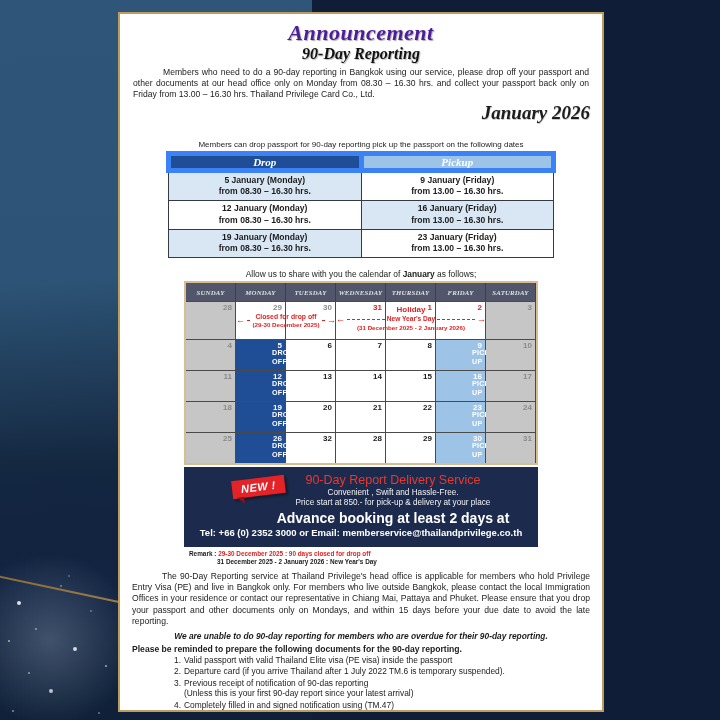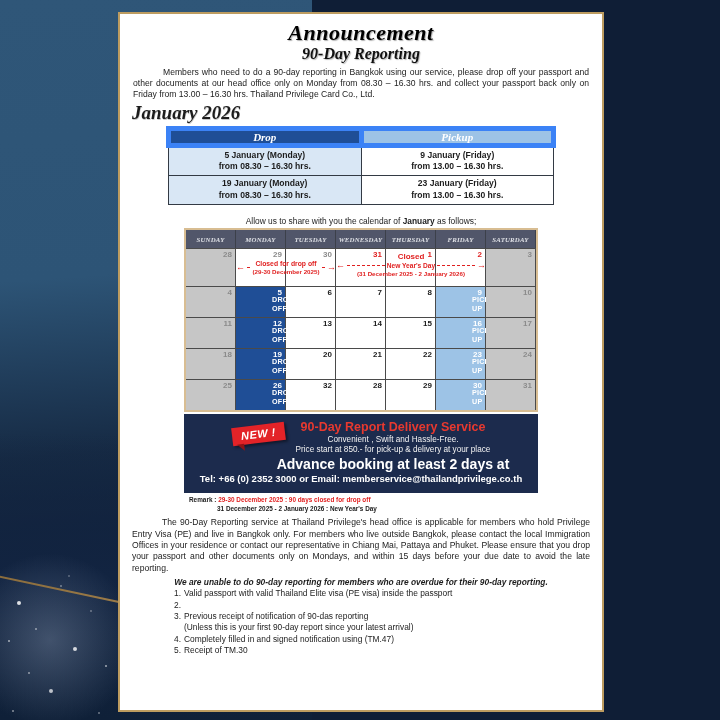--- a/index.html
+++ b/index.html
@@ -45,35 +45,35 @@
       130px 590px 0 0 rgba(255,255,255,.25), 222px 635px 0 0 rgba(255,255,255,.3);
   }
   
   .page {
     position:absolute; left:118px; top:12px; width:486px; height:700px;
     background:#ffffff; border:2px solid #bd9c60; padding:5px 12px 4px;
     overflow:hidden; color:#1c1c1c;
   }
   .h-announcement {
     font-family:"Liberation Serif", serif; font-style:italic; font-weight:bold;
-    font-size:22px; color:#000000; text-align:center; letter-spacing:.5px;
+    font-size:22px; color:#4c1d95; text-align:center; letter-spacing:.5px;
     text-shadow:1px 1px 1px rgba(110,110,110,.55); margin-top:2px; line-height:1.1;
   }
   .h-subtitle {
     font-family:"Liberation Serif", serif; font-style:italic; font-weight:bold;
     font-size:16px; color:#111; text-align:center;
     text-shadow:1px 1px 1px rgba(140,140,140,.6); line-height:1.15;
   }
   .intro {
     font-size:8.6px; line-height:1.3; text-align:justify; color:#222;
     text-indent:30px; margin:3px 1px 2px;
   }
   .h-month {
     font-family:"Liberation Serif", serif; font-style:italic; font-weight:bold;
-    font-size:19px; text-align:left; margin:3px 0 2px; line-height:1.1;
+    font-size:19px; text-align:right; margin:3px 0 16px; line-height:1.1;
     text-shadow:0.5px 0.5px 0.5px rgba(150,150,150,.5);
   }
   .table-caption { font-size:8px; text-align:center; margin-bottom:2px; color:#222; }
   
   table.schedule { width:390px; margin:0 auto; border-collapse:collapse; }
   table.schedule th {
     font-family:"Liberation Serif", serif; font-style:italic; font-weight:bold;
     font-size:11px; color:#fff; height:16px; border:5px solid #3b82f6;
   }
   th.th-drop { background:#1f4e96; }
@@ -125,21 +125,21 @@
   }
   .new-badge {
     position:absolute; left:48px; top:11px; background:#e32328; color:#fff;
     font-weight:bold; font-style:italic; font-size:11px; padding:3px 9px;
     transform:rotate(-7deg); box-shadow:2px 2px 3px rgba(0,0,0,.45); letter-spacing:.5px;
   }
   .new-badge::after {
     content:""; position:absolute; left:4px; bottom:-6px;
     border-left:7px solid transparent; border-top:7px solid #8f1316;
   }
-  .banner-title { color:#e8392f; font-weight:bold; font-size:12.5px; padding-left:64px; line-height:1.2; }
+  .banner-title { color:#e8392f; font-weight:normal; font-size:12.5px; padding-left:64px; line-height:1.2; }
   .b-line { color:#f2f2f2; font-size:8.2px; padding-left:64px; line-height:1.25; }
   .b-bold { color:#ffffff; font-weight:bold; font-size:14px; padding-left:64px; line-height:1.3; }
   .b-tel { color:#ffffff; font-weight:bold; font-size:9.5px; line-height:1.35; }
   
   .remark { margin:3px 0 0 57px; font-size:6.4px; font-weight:bold; line-height:1.35; }
   .remark .r-label { color:#1a1a1a; }
   .remark .r-red { color:#e01f1f; }
   .remark .r-black { color:#1a1a1a; margin-left:28px; }
   
   .main-para { margin-top:4px; font-size:8.6px; line-height:1.32; text-align:justify; text-indent:30px; color:#222; }
@@ -160,38 +160,49 @@
 <div class="sparkles"></div>
 
 <div class="page">
 
   <div class="h-announcement">Announcement</div>
   <div class="h-subtitle">90-Day Reporting</div>
 
   <p class="intro">Members who need to do a 90-day reporting in Bangkok using our service, please drop off your passport and other documents at our head office only on Monday from 08.30 – 16.30 hrs. and collect your passport back only on Friday from 13.00 – 16.30 hrs. Thailand Privilege Card Co., Ltd.</p>
 
   <div class="h-month">January 2026</div>
+  <div class="table-caption">Members can drop passport for 90-day reporting pick up the passport on the following dates</div>
 
   <table class="schedule">
     <tbody>
         <tr>
       <th class="th-drop">Drop</th>
       <th class="th-pickup">Pickup</th>
     </tr>
     <tr>
       <td class="lb">
         <div>5 January (Monday)</div>
             <div>from 08.30 – 16.30 hrs.</div>
       </td>
       <td class="wh">
         <div>9 January (Friday)</div>
             <div>from 13.00 – 16.30 hrs.</div>
       </td>
     </tr>
     <tr>
+      <td class="wh">
+        <div>12 January (Monday)</div>
+            <div>from 08.30 – 16.30 hrs.</div>
+      </td>
+      <td class="lb">
+        <div>16 January (Friday)</div>
+            <div>from 13.00 – 16.30 hrs.</div>
+      </td>
+    </tr>
+    <tr>
       <td class="lb">
         <div>19 January (Monday)</div>
             <div>from 08.30 – 16.30 hrs.</div>
       </td>
       <td class="wh">
         <div>23 January (Friday)</div>
             <div>from 13.00 – 16.30 hrs.</div>
       </td>
     </tr>
   </tbody>
@@ -238,21 +249,21 @@
           <span class="dash"></span>
           <span>
             <div class="nl1">Closed for drop off</div>
             <div class="nl2">(29-30 December 2025)</div>
           </span>
           <span class="dash"></span>
           <span class="arrow">→</span>
         </div>
       </div>
       <div class="note holiday-note">
-        <div class="nl0">Closed</div>
+        <div class="nl0">Holiday</div>
         <div class="arrow-row">
           <span class="arrow">←</span>
           <span class="dash"></span>
           <span class="nl1">New Year's Day</span>
           <span class="dash"></span>
           <span class="arrow">→</span>
         </div>
         <div class="nl2">(31 December 2025 - 2 January 2026)</div>
       </div>
 
@@ -363,28 +374,30 @@
     <div class="b-tel">Tel: +66 (0) 2352 3000 or Email: memberservice@thailandprivilege.co.th</div>
   </div>
 
   <div class="remark">
     <div><span class="r-label">Remark :</span> <span class="r-red">29-30 December 2025 : 90 days closed for drop off</span></div>
     <div class="r-black">31 December 2025 - 2 January 2026 : New Year's Day</div>
   </div>
 
   <p class="main-para">The 90-Day Reporting service at Thailand Privilege's head office is applicable for members who hold Privilege Entry Visa (PE) and live in Bangkok only. For members who live outside Bangkok, please contact the local Immigration Offices in your residence or contact our representative in Chiang Mai, Pattaya and Phuket. Please ensure that you drop your passport and other documents only on Mondays, and within 15 days before your due date to avoid the late reporting.</p>
   <div class="overdue">We are unable to do 90-day reporting for members who are overdue for their 90-day reporting.</div>
+  <div class="prepare">Please be reminded to prepare the following documents for the 90-day reporting.</div>
 
   <div class="doc-list">
     <div class="doc-item">
       <span class="doc-marker">1.</span>
       <span><span>Valid passport with valid Thailand Elite visa (PE visa) inside the passport</span></span>
     </div>
     <div class="doc-item">
       <span class="doc-marker">2.</span>
+      <span><span>Departure card (if you arrive Thailand after 1 July 2022 TM.6 is temporary suspended).</span></span>
     </div>
     <div class="doc-item">
       <span class="doc-marker">3.</span>
       <span><span>Previous receipt of notification of 90-das reporting</span>
         <div class="doc-line2">(Unless this is your first 90-day report since your latest arrival)</div>
       </span>
     </div>
     <div class="doc-item">
       <span class="doc-marker">4.</span>
       <span><span>Completely filled in and signed notification using (TM.47)</span></span>

